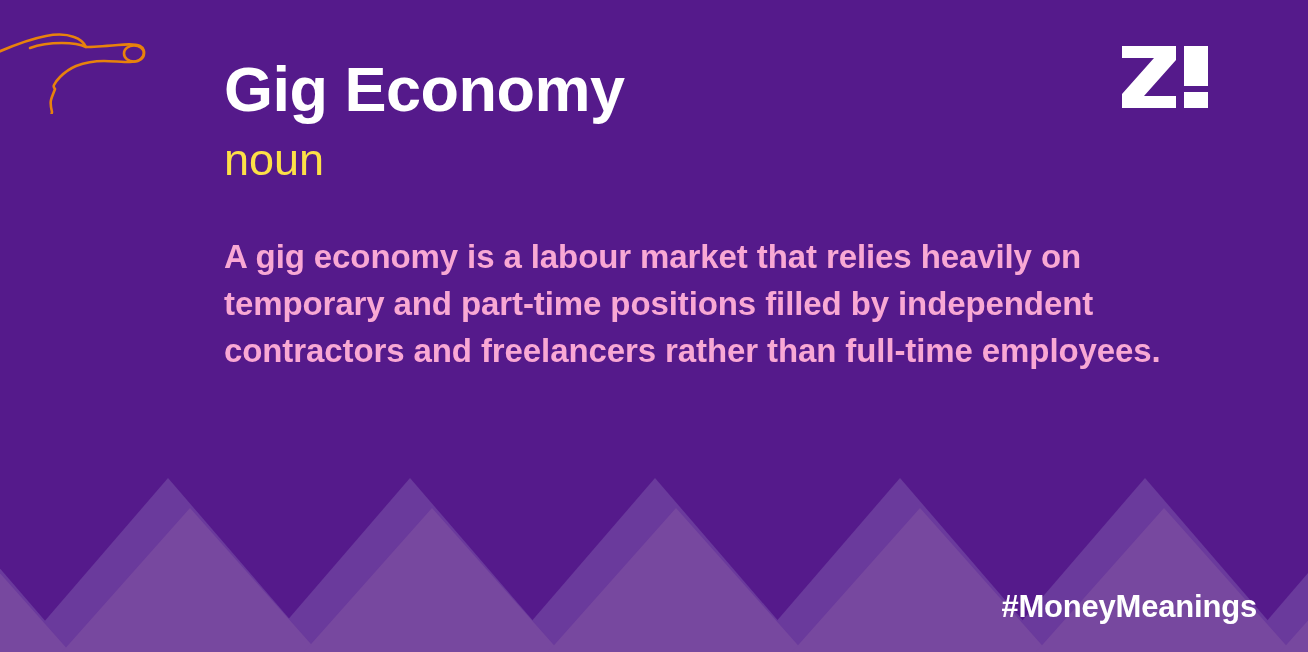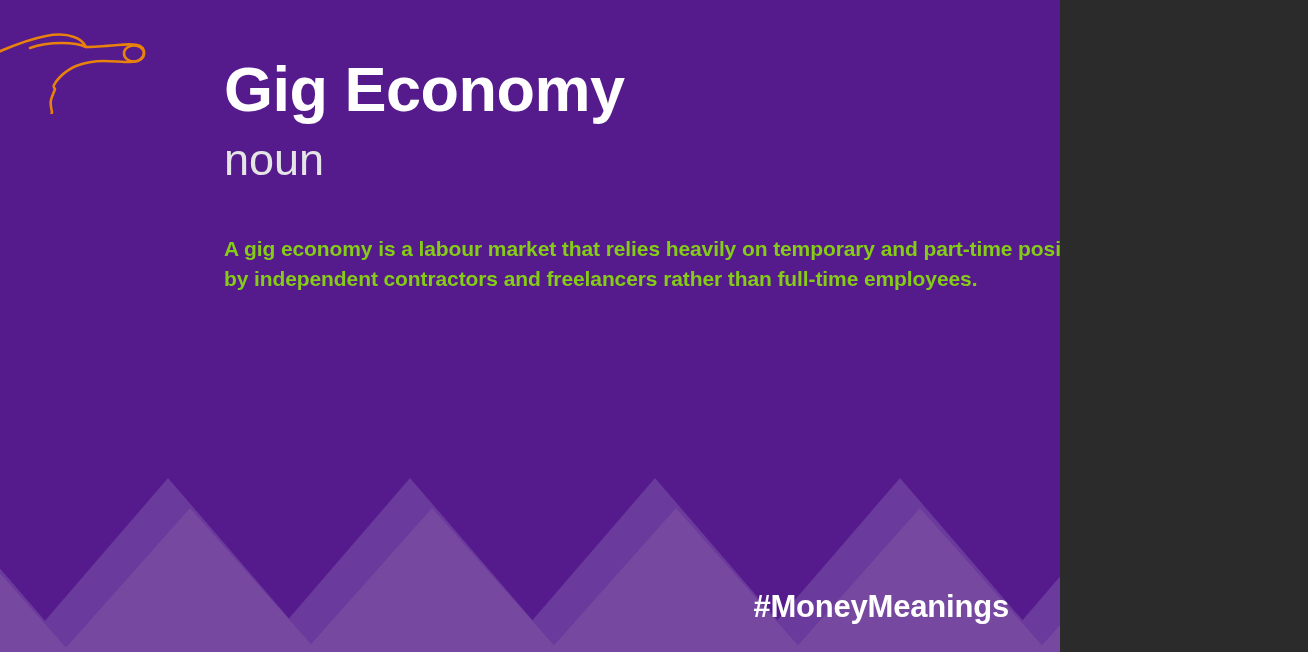--- a/index.html
+++ b/index.html
@@ -2,21 +2,21 @@
 <html><head>
 <meta charset="utf-8">
 <style>
   html, body {
     margin: 0;
     padding: 0;
     background: #2b2b2b;
   }
   #canvas {
     position: relative;
-    width: 1060px;
+    width: 1308px;
     height: 652px;
     overflow: hidden;
     background: #551A8B;
     font-family: "Liberation Sans", sans-serif;
     -webkit-font-smoothing: antialiased;
   }
 
   
   #triangles {
     position: absolute;
@@ -57,29 +57,29 @@
     font-weight: bold;
     color: #ffffff;
     letter-spacing: -0.5px;
     line-height: 1.0;
     margin: 0;
     white-space: nowrap;
   }
   #part-of-speech {
     font-size: 45px;
     font-weight: 400;
-    color: #e5e5e5;
+    color: #fde047;
     line-height: 1.0;
     margin: 16px 0 12px 0;
   }
   #definition {
     margin: 52px 0 0 0;
-    font-size: 21px;
+    font-size: 33px;
     font-weight: bold;
-    color: #84cc16;
+    color: #f9a8d4;
     line-height: 1.42;
     letter-spacing: -0.1px;
     max-width: 960px;
   }
 
   
   #hashtag {
     position: absolute;
     right: 51px;
     bottom: 27px;

